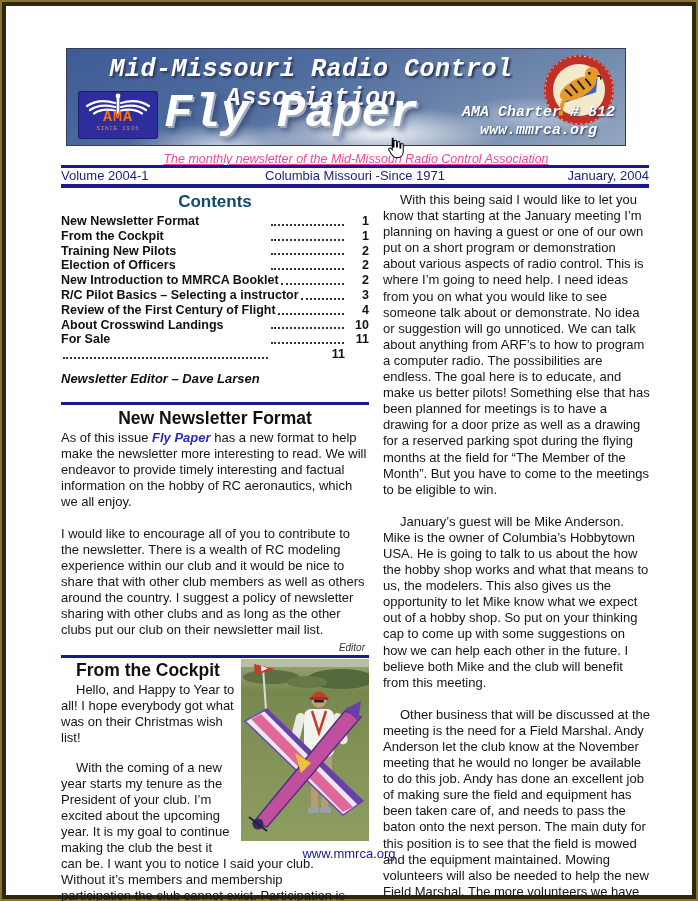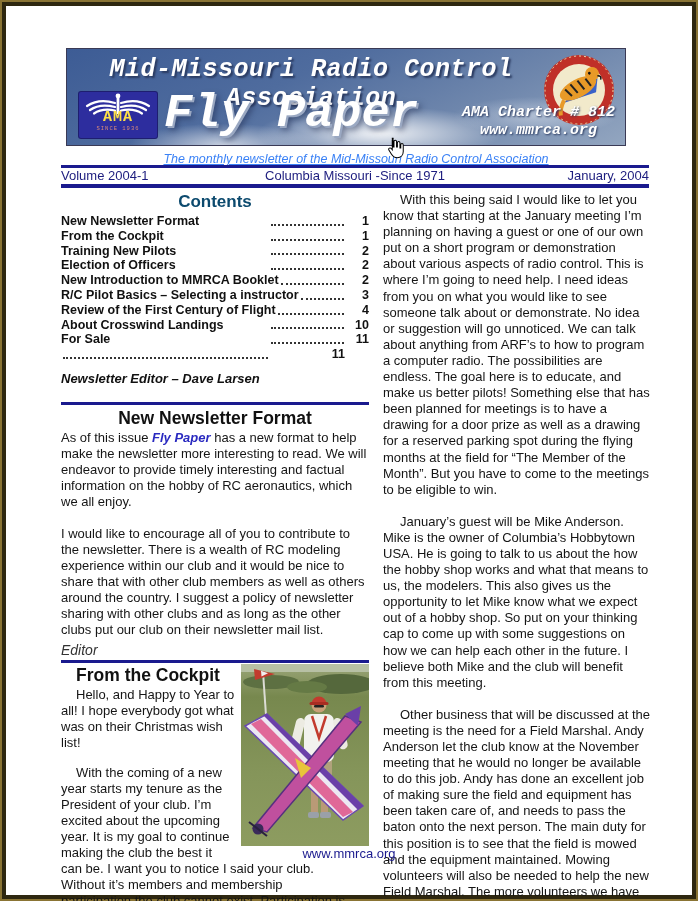--- a/index.html
+++ b/index.html
@@ -12,28 +12,28 @@
       radial-gradient(ellipse 170px 38px at 56% 88%, rgba(255,255,255,.9), rgba(255,255,255,0) 72%),
       radial-gradient(ellipse 130px 30px at 28% 100%, rgba(255,255,255,.65), rgba(255,255,255,0) 72%),
       radial-gradient(ellipse 110px 26px at 84% 70%, rgba(240,244,250,.45), rgba(255,255,255,0) 75%),
       linear-gradient(155deg,#3d5c95 0%,#4f6c9e 38%,#6e86ac 68%,#93a6c0 100%); font-family: Liberation Mono, monospace;}
   .assoc{position:absolute;left:0;right:70px;top:6px;text-align:center;color:#fff;font-size:25px;font-weight:bold;font-style:italic;letter-spacing:.5px;text-shadow:2px 2px 2px #2a3a60;}
   .flypaper-title{position:absolute;left:0;right:110px;top:38px;text-align:center;color:#fff;font-size:47px;font-weight:bold;font-style:italic;text-shadow:2px 2px 0 #9aa8c2,4px 4px 6px rgba(25,35,70,.55);}
   .charter-box{position:absolute;right:10px;bottom:5px;text-align:center;color:#fff;font-style:italic;font-weight:bold;font-size:15px;line-height:18px;text-shadow:1px 1px 2px #2a3a60;}
   
   .ama{position:absolute;left:12px;bottom:7px;width:78px;height:46px;background:#2d2d9e;border-radius:2px;display:flex;flex-direction:column;align-items:center;justify-content:flex-start;box-shadow:0 0 0 1px #1e1e70;}
   .ama svg{display:block;}
-  .ama .ama-word{color:#fde047;font-weight:bold;font-size:15px;line-height:12px;letter-spacing:1px;margin-top:-4px;}
+  .ama .ama-word{color:#f97316;font-weight:bold;font-size:15px;line-height:12px;letter-spacing:1px;margin-top:-4px;}
   .ama .ama-since{color:#d88a7a;font-size:5.5px;letter-spacing:1px;margin-top:1px;}
   
   .badge{position:absolute;right:6px;top:1px;width:80px;height:80px;}
 
   
   .tagline-row{position:absolute;left:60px;top:143px;width:580px;text-align:center;}
-  .tagline{color:#3b82f6;font-style:italic;font-size:12.5px;text-decoration:underline;}
+  .tagline{color:#ec4899;font-style:italic;font-size:12.5px;text-decoration:underline;}
   .cursor{position:absolute;left:318px;top:-13px;width:22px;height:24px;}
 
   
   .navy{background:#1a1a8e;height:3px;position:absolute;left:55px;width:588px;}
   .bar-top{top:159px;}
   .bar-bottom{top:178px;height:4px;}
   .issue-row{position:absolute;left:55px;top:161px;width:588px;height:17px;display:flex;align-items:center;color:#1c1c7e;font-size:13px;}
   .issue-row .vol{flex:1;text-align:left;}
   .issue-row .center{flex:1.6;text-align:center;}
   .issue-row .date{flex:1;text-align:right;}
@@ -46,21 +46,21 @@
   .contents-title{font-size:17px;font-weight:bold;text-align:center;margin:0 0 2px 0;color:#0c4a6e;}
   .toc{margin:0;}
   .toc-row{display:grid;grid-template-columns:minmax(208px,max-content) 1fr 24px;align-items:end;font-size:12.5px;font-weight:bold;line-height:14.8px;color:#111;}
   .toc-dots{border-bottom:2px dotted #333;margin:0 1px 3px 2px;}
   .toc-page{text-align:right;}
 
   .editor-line{margin-top:9px;font-size:13px;font-weight:bold;font-style:italic;color:#111;border-bottom:3px solid #1a1a8e;padding-bottom:16px;}
   .article-title{font-size:17.5px;font-weight:bold;text-align:center;margin:3px 0 1px 0;color:#111;}
   .body-text{font-size:13px;line-height:16px;color:#151515;margin:0 0 16px 0;}
   .flypaper-inline{color:#2a2ac0;font-weight:bold;font-style:italic;}
-  .byline{font-size:14px;font-style:italic;color:#333;margin:-12px 4px 2px 0;}
+  .byline{font-size:10px;font-style:italic;text-align:right;color:#333;margin:-12px 4px 2px 0;}
   .navy-rule{height:3px;background:#1a1a8e;margin:0 0 1px 0;}
 
   .cockpit{overflow:hidden;}
   .photo{float:right;width:128px;height:182px;margin:0 0 4px 6px;}
   .photo svg{display:block;}
   .cockpit .body-text{text-indent:15px;margin:0 18px 14px 0;}
   .cockpit .article-title{margin-top:1px;}
 
   .col-right .body-text{text-indent:17px;line-height:16.1px;margin:0 0 16px 0;}
 

